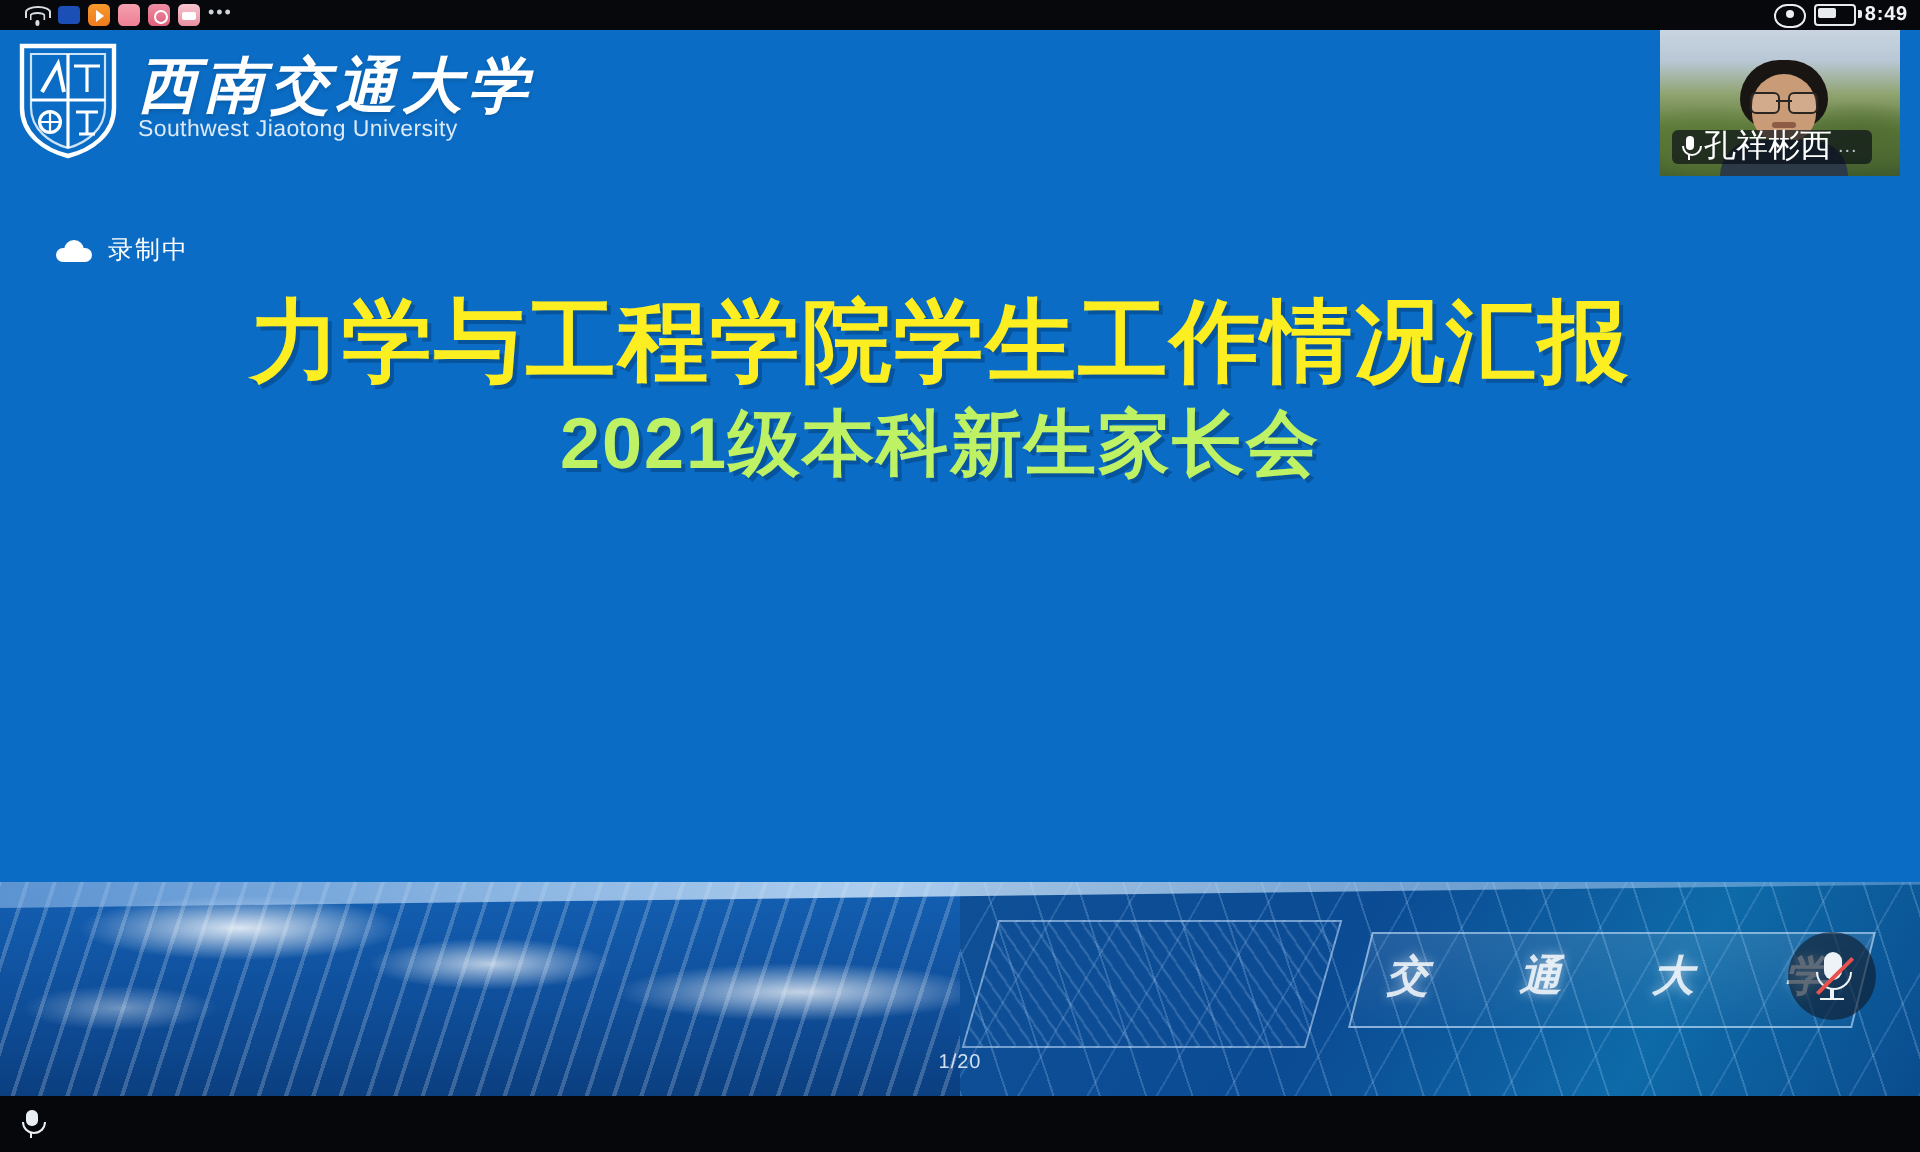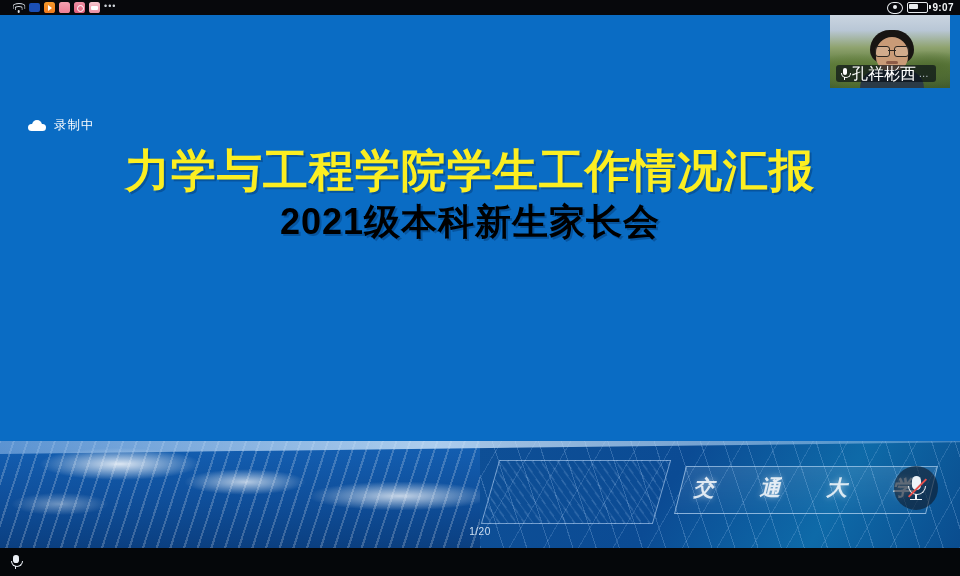--- a/index.html
+++ b/index.html
@@ -63,21 +63,21 @@
   .rec-text{font-size:12.5px;color:#ffffff;letter-spacing:1px;}
 
   
   #headline{position:absolute;left:0;top:130px;width:864px;text-align:center;margin-left:38px;}
   .title-main{
     font-size:45px;font-weight:bold;color:#fcee21;line-height:1.16;
     letter-spacing:1px;
     text-shadow:2px 2px 0 rgba(0,40,90,.35);
   }
   .title-sub{
-    font-size:36px;font-weight:bold;color:#000000;line-height:1.25;
+    font-size:36px;font-weight:bold;color:#bef264;line-height:1.25;
     letter-spacing:1px;margin-top:2px;
     text-shadow:2px 2px 0 rgba(0,40,90,.35);
   }
 
   
   #presenter{position:absolute;left:0;top:340px;width:960px;text-align:center;}
   .pres-name{font-size:24px;font-weight:bold;color:#ffffff;letter-spacing:2px;line-height:1.2;}
   .pres-date{font-size:24px;font-weight:bold;color:#ffffff;letter-spacing:1px;margin-top:23px;line-height:1.2;}
 
   
@@ -207,26 +207,45 @@
     <span class="appico a2"></span>
     <span class="appico a3"></span>
     <span class="appico a4"></span>
     <span class="sb-dots">•••</span>
   </div>
   <div class="sb-right">
     <span class="eye-ico"></span>
     <span class="batt-ico">
         <span class="fillb"></span>
       </span>
-    <span class="sb-time">9:07</span>
+    <span class="sb-time">8:49</span>
   </div>
 </div>
 
 <div id="stage">
 
+  <div id="logo-lockup">
+    <span class="shield">
+      <svg width="52" height="60" viewBox="0 0 52 60">
+        <path d="M3 3 H49 V34 C49 47 38 55 26 58 C14 55 3 47 3 34 Z" fill="none" stroke="#ffffff" stroke-width="2.2"></path>
+        <path d="M7.5 7 H44.5 V33.6 C44.5 44.6 35.4 51.4 26 54 C16.6 51.4 7.5 44.6 7.5 33.6 Z" fill="none" stroke="#cfe3f7" stroke-width="1.1"></path>
+        <line x1="26" y1="7" x2="26" y2="54" stroke="#ffffff" stroke-width="1.6"></line>
+        <line x1="7.5" y1="30" x2="44.5" y2="30" stroke="#ffffff" stroke-width="1.6"></line>
+        <path d="M13 26 L21 12 L24 26" fill="none" stroke="#ffffff" stroke-width="2"></path>
+        <path d="M29 13 H42 M35.5 13 V26" fill="none" stroke="#ffffff" stroke-width="1.6"></path>
+        <circle cx="17" cy="41" r="5.2" fill="none" stroke="#ffffff" stroke-width="1.6"></circle>
+        <path d="M17 36 V46 M12 41 H22" stroke="#ffffff" stroke-width="1.1"></path>
+        <path d="M30 36 H41 M35.5 36 V47 M31.5 47 H39.5" stroke="#ffffff" stroke-width="1.5" fill="none"></path>
+      </svg>
+    </span>
+    <span class="logo-text">
+      <span class="logo-cn">西南交通大学</span>
+      <span class="logo-en">Southwest Jiaotong University</span>
+    </span>
+  </div>
 
   <div id="recording">
     <span class="cloud-ico"></span>
     <span class="rec-text">录制中</span>
   </div>
 
   <div id="headline">
     <div class="title-main">力学与工程学院学生工作情况汇报</div>
     <div class="title-sub">2021级本科新生家长会</div>
   </div>

